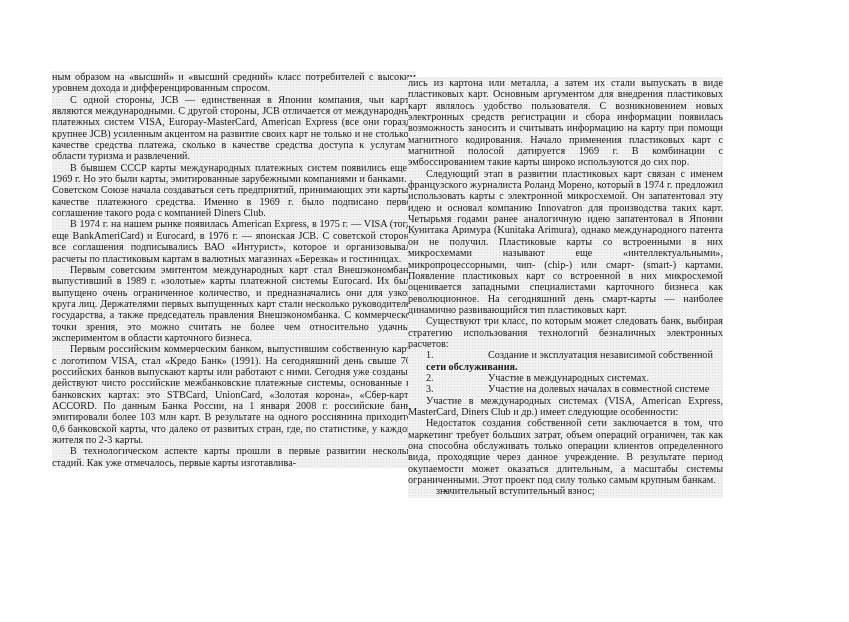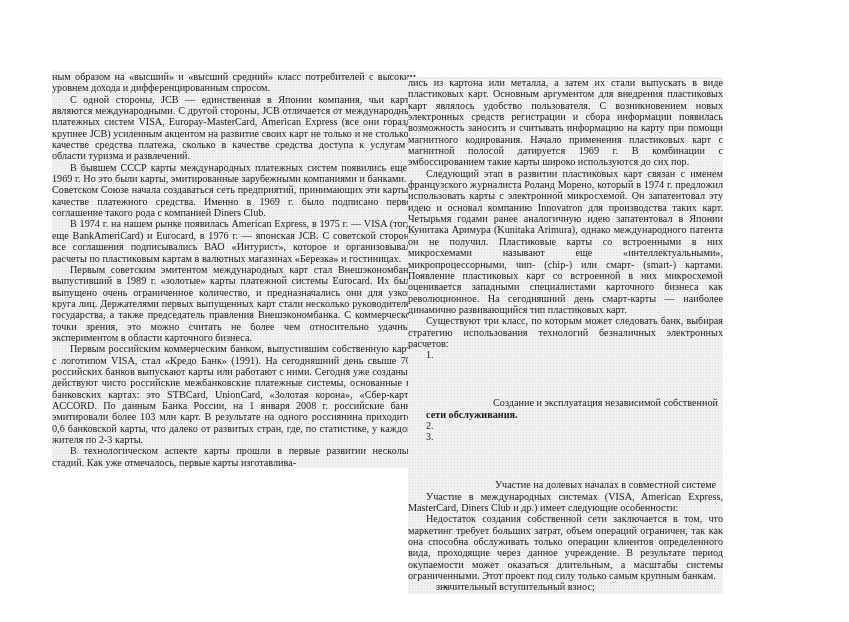--- a/index.html
+++ b/index.html
@@ -13,21 +13,21 @@
     background: #f1f1f1;
     background-image: radial-gradient(#dcdcdc 0.6px, transparent 0.7px);
     background-size: 3px 3px;
   }
   .col-left { left: 52px; top: 71px; width: 364px; }
   .col-right { left: 408px; top: 77px; width: 315px; }
   .col p { margin: 0; text-indent: 18px; }
   .col p.noindent { text-indent: 0; }
   .list-item { display: flex; text-indent: 0; }
   .list-item .num { width: 62px; padding-left: 18px; flex: none; }
-  .list-item .txt { flex: 1; text-align: center; margin-top: 48px; }
+  .list-item .txt { flex: 1; text-align: left; }
   .cont { text-indent: 0; font-weight: bold; }
   .bullet { text-indent: 0; text-align: left; }
   .bullet .dot { display: inline-block; width: 10px; font-size: 9px; }
 </style>
 </head>
 <body>
 
 <div class="page">
 
   <div class="col col-left">
@@ -46,20 +46,21 @@
     <p>Существуют три класс, по которым может следовать банк, выбирая стратегию использования технологий безналичных электронных расчетов:</p>
 
     <div>
       <div class="list-item">
         <span class="num">1.</span>
         <span class="txt">Создание и эксплуатация независимой собственной</span>
       </div>
       <p class="cont">сети обслуживания.</p>
       <div class="list-item">
         <span class="num">2.</span>
+        <span class="txt">Участие в международных системах.</span>
       </div>
       <div class="list-item">
         <span class="num">3.</span>
         <span class="txt">Участие на долевых началах в совместной системе</span>
       </div>
     </div>
 
     <p>Участие в международных системах (VISA, American Express, MasterCard, Diners Club и др.) имеет следующие особенности:</p>
     <p>Недостаток создания собственной сети заключается в том, что маркетинг требует больших затрат, объем операций ограничен, так как она способна обслуживать только операции клиентов определенного вида, проходящие через данное учреждение. В результате период окупаемости может оказаться длительным, а масштабы системы ограниченными. Этот проект под силу только самым крупным банкам.</p>
 

